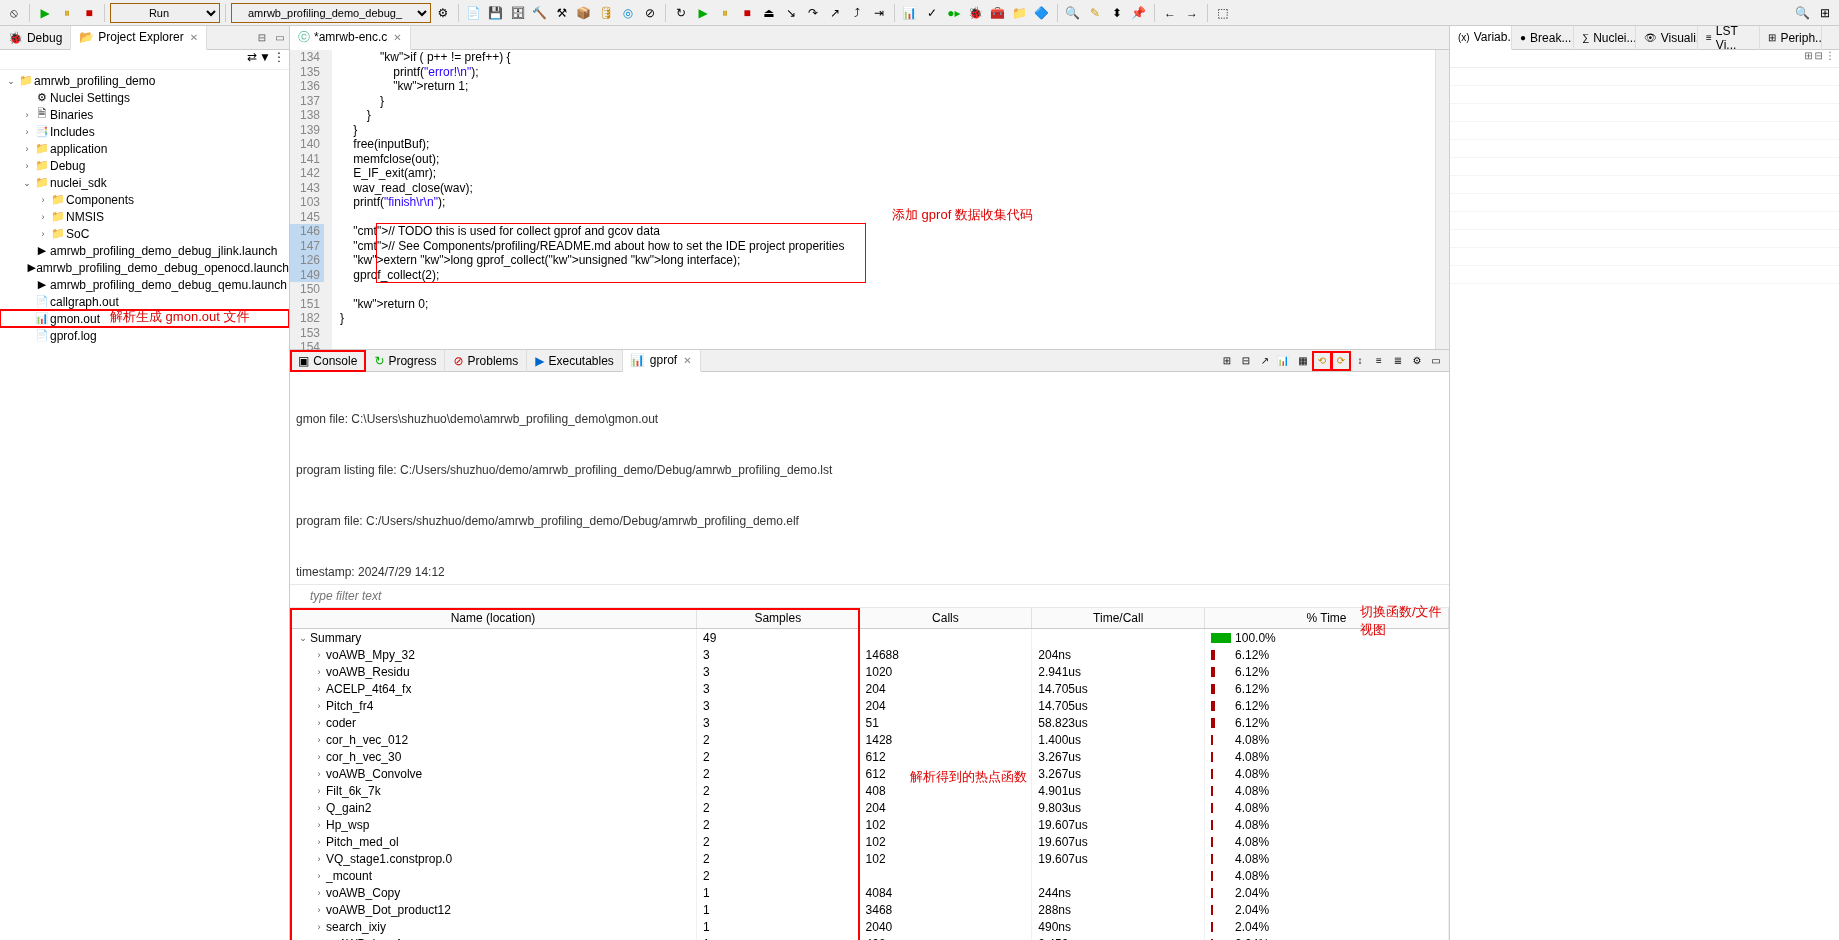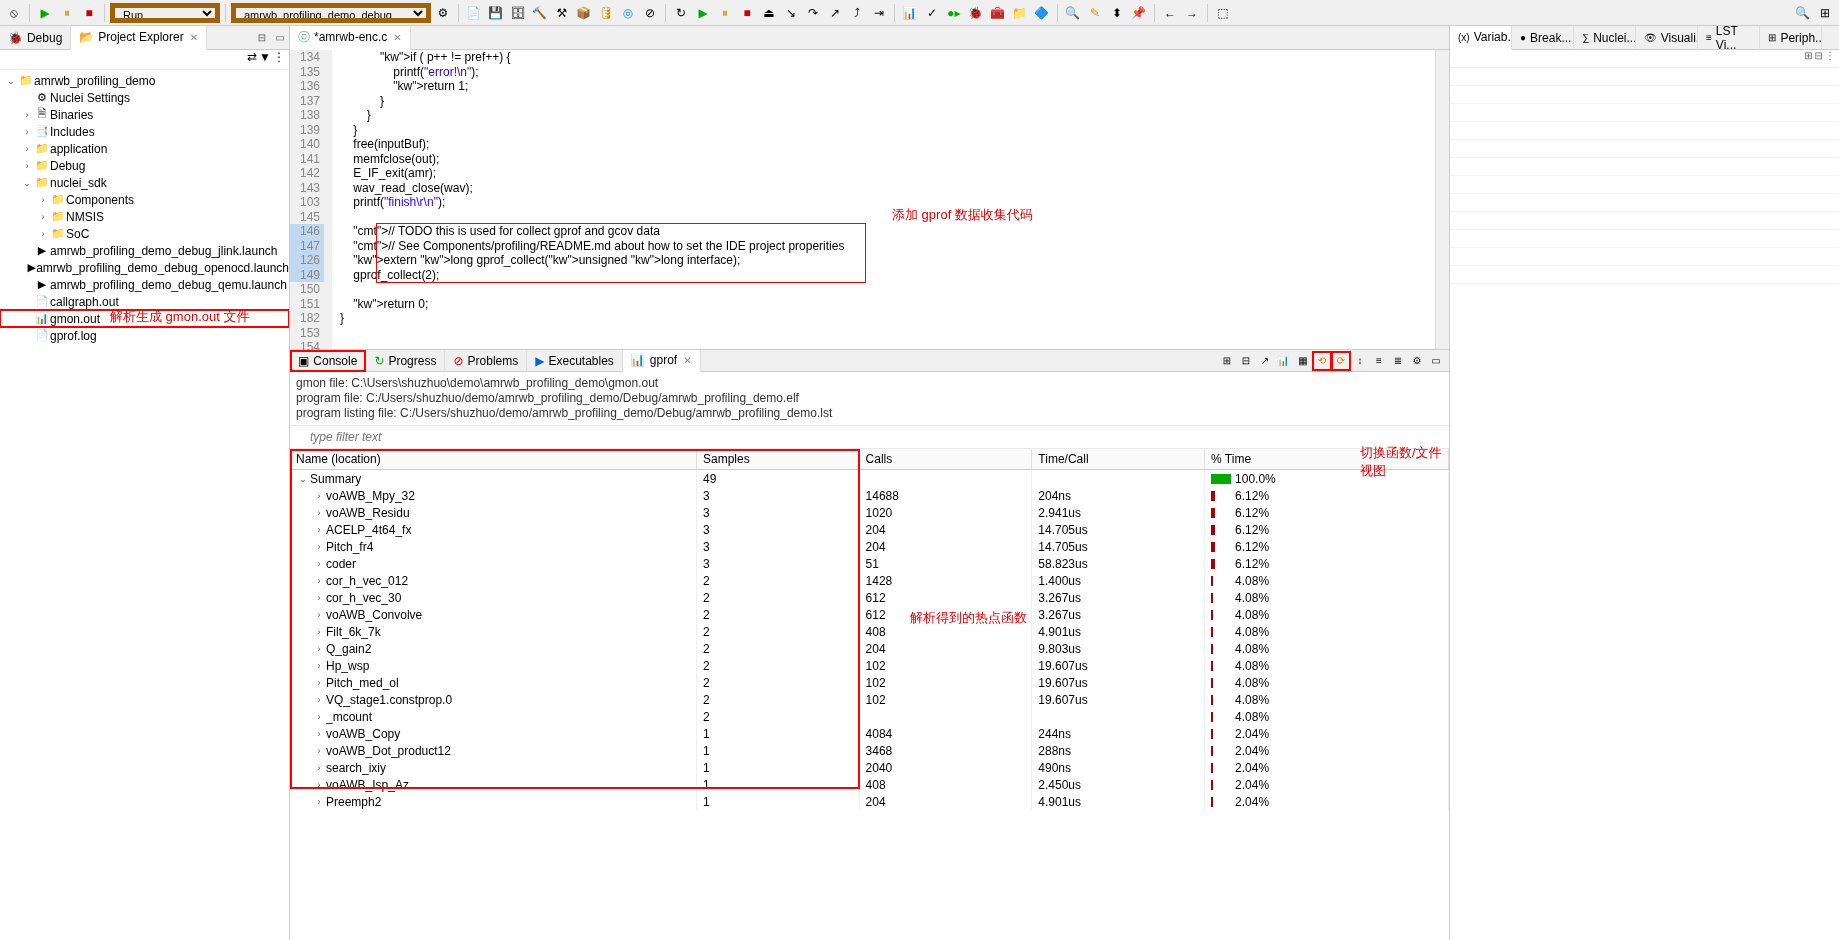--- a/index.html
+++ b/index.html
@@ -2,21 +2,21 @@
 <html><head>
 <meta charset="utf-8">
 <style>
 * { margin: 0; padding: 0; box-sizing: border-box; font-family: "Segoe UI", Tahoma, sans-serif; font-size: 12px; }
 html, body { width: 100%; height: 100%; overflow: hidden; background: #f5f5f5; }
 
 
 .main-toolbar { height: 26px; background: #f0f0f0; border-bottom: 1px solid #ccc; display: flex; align-items: center; padding: 0 4px; gap: 2px; }
 .main-toolbar .btn { width: 20px; height: 20px; display: inline-flex; align-items: center; justify-content: center; cursor: pointer; border-radius: 2px; }
 .main-toolbar .sep { width: 1px; height: 18px; background: #ccc; margin: 0 3px; }
-.main-toolbar select { height: 20px; font-size: 11px; border: 5px solid #a16207; padding: 0 4px; }
+.main-toolbar select { height: 20px; font-size: 11px; border: 1px solid #a16207; padding: 0 4px; text-align: center; }
 .run-select { width: 110px; }
 .config-select { width: 200px; }
 
 
 .workbench { display: flex; height: calc(100% - 26px); }
 .left-panel { width: 290px; border-right: 1px solid #ccc; display: flex; flex-direction: column; background: #fff; }
 .center-panel { flex: 1; display: flex; flex-direction: column; min-width: 0; }
 .right-panel { width: 390px; border-left: 1px solid #ccc; display: flex; flex-direction: column; background: #fff; }
 
 
@@ -50,27 +50,27 @@
 .bottom-panel { flex: 1; display: flex; flex-direction: column; min-height: 0; background: #fff; position: relative; }
 .console-tabs { height: 22px; background: #f0f0f0; border-bottom: 1px solid #ccc; display: flex; align-items: center; position: relative; }
 .console-tabs .tab { height: 22px; }
 .console-tabs .tab.hl-red { outline: 2px solid red; outline-offset: -2px; }
 .console-tabs .right-tools { position: absolute; right: 4px; display: flex; gap: 1px; align-items: center; }
 .console-tabs .rtool { width: 18px; height: 18px; display: inline-flex; align-items: center; justify-content: center; cursor: pointer; font-size: 10px; }
 .console-tabs .rtool.boxed { outline: 2px solid red; outline-offset: -1px; }
 
 .gprof-body { flex: 1; overflow: auto; position: relative; }
 .info-lines { padding: 4px 6px; font-size: 12px; color: #333; }
-.info-lines div { height: 15px; }
+.info-lines div { height: 15px; margin-top: 36px; }
 .filter-row { border-top: 1px solid #e8e8e8; border-bottom: 1px solid #e8e8e8; }
 .filter-row input { width: 100%; border: none; padding: 4px 20px; font-size: 12px; color: #888; font-style: italic; outline: none; }
 
 
 .gtable { width: 100%; border-collapse: collapse; position: relative; }
-.gtable th { text-align: left; font-weight: normal; font-size: 12px; padding: 3px 6px; border-right: 1px solid #e0e0e0; border-bottom: 1px solid #ccc; background: #fafafa; }
+.gtable th { text-align: center; font-weight: normal; font-size: 12px; padding: 3px 6px; border-right: 1px solid #e0e0e0; border-bottom: 1px solid #ccc; background: #fafafa; }
 .gtable td { font-size: 12px; padding: 1.5px 6px; border-right: 1px solid #f0f0f0; }
 .col-name { width: 200px; }
 .col-samples { width: 80px; }
 .col-calls { width: 85px; }
 .col-tc { width: 85px; }
 .col-time { width: 120px; }
 .pct-cell { display: flex; align-items: center; gap: 4px; }
 .pct-bar-wrap { width: 20px; height: 10px; position: relative; background: transparent; }
 .pct-bar { height: 10px; background: #a80000; }
 .pct-bar.full { background: #0a0; }
@@ -336,22 +336,23 @@
           <span class="rtool">≡</span>
           <span class="rtool">≣</span>
           <span class="rtool">⚙</span>
           <span class="rtool">▭</span>
         </div>
       </div>
 
       <div class="gprof-body">
         <div class="info-lines">
           <div>gmon file: C:\Users\shuzhuo\demo\amrwb_profiling_demo\gmon.out</div>
+          <div>program listing file: C:/Users/shuzhuo/demo/amrwb_profiling_demo/Debug/amrwb_profiling_demo.lst</div>
           <div>program file: C:/Users/shuzhuo/demo/amrwb_profiling_demo/Debug/amrwb_profiling_demo.elf</div>
-          <div>program listing file: C:/Users/shuzhuo/demo/amrwb_profiling_demo/Debug/amrwb_profiling_demo.lst</div>
+          <div>timestamp: 2024/7/29 14:12</div>
         </div>
         <div class="filter-row">
           <input type="text" placeholder="type filter text" style="">
         </div>
         <div style="position:relative">
           <table class="gtable">
             <thead>
               <tr>
                 <th class="col-name">Name (location)</th>
                 <th class="col-samples">Samples</th>

